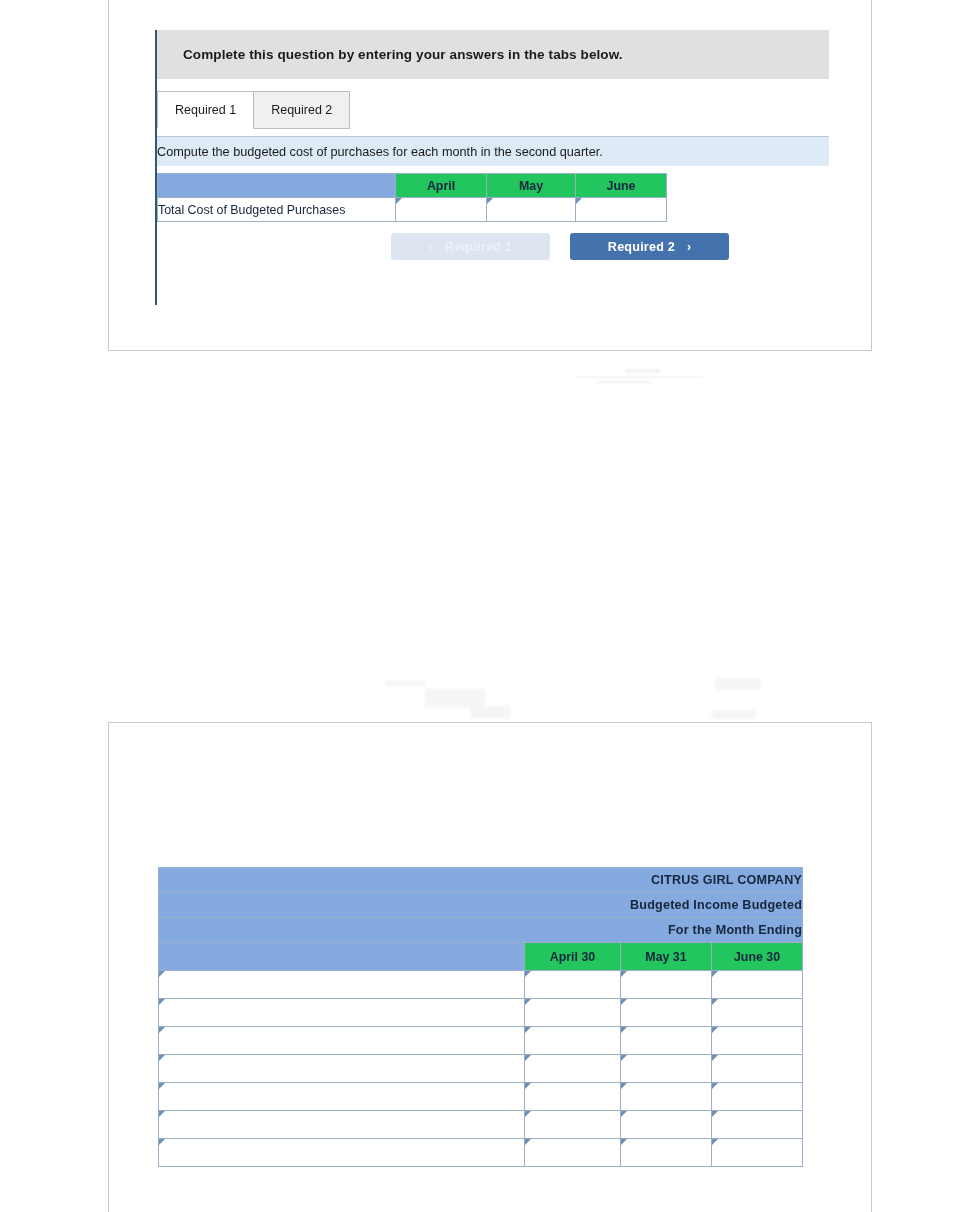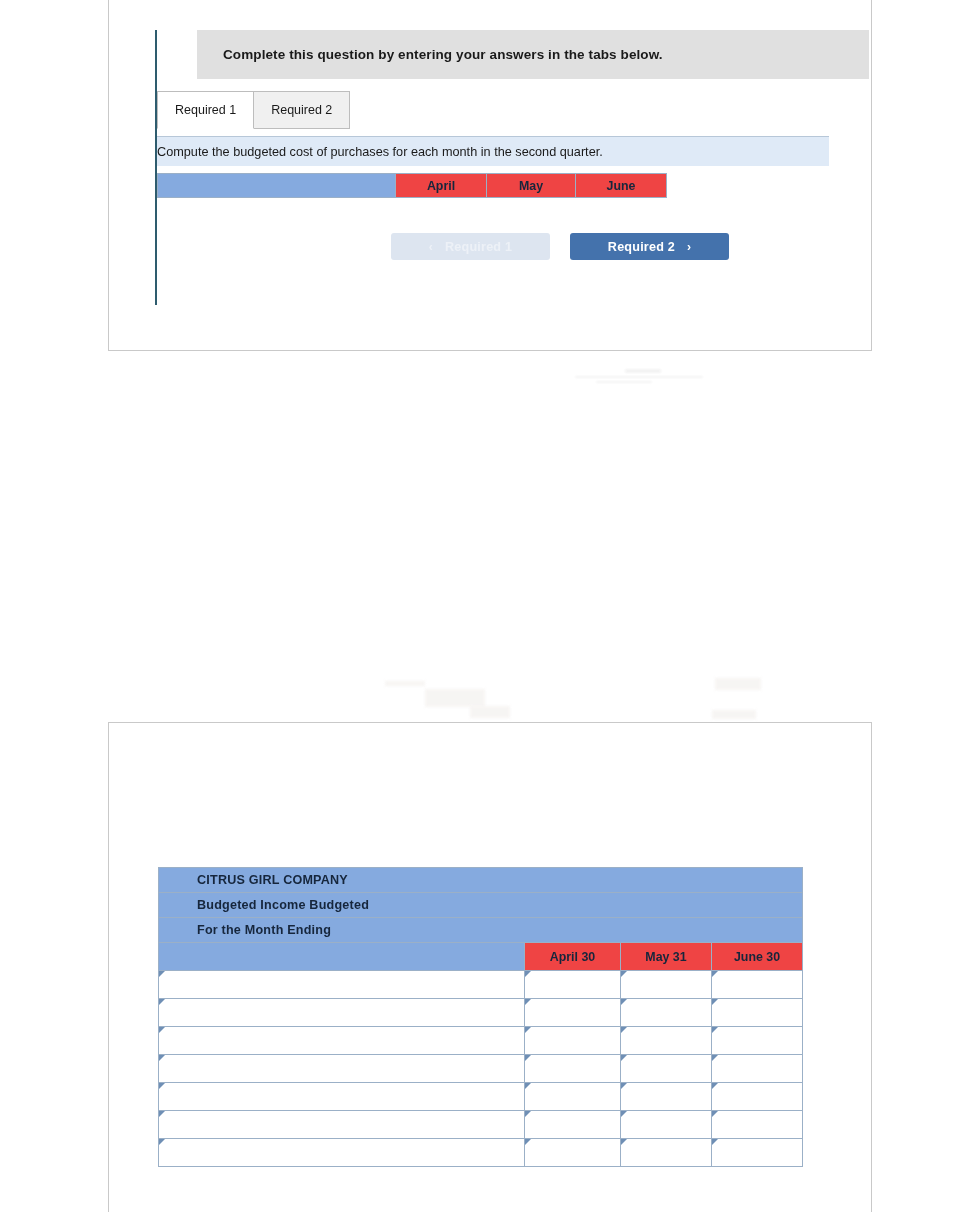--- a/index.html
+++ b/index.html
@@ -21,21 +21,21 @@
     border: 1px solid #c9c9c9;
   }
   #frame-top    { left: 108px; top: -2px;  width: 764px; height: 353px; border-top: none; }
   #frame-bottom { left: 108px; top: 722px; width: 764px; height: 492px; border-bottom: none; }
 
   
   .banner {
     position: absolute;
     left: 48px; top: 32px; width: 672px; height: 49px;
     background: #e0e0e0;
-    display: flex; align-items: center; margin-left: 40px;
+    display: flex; align-items: center;
   }
   .banner-text {
     margin-left: 26px;
     font-size: 13.5px; font-weight: bold; color: #1a1a1a;
     letter-spacing: .1px;
   }
 
   
   .accent-rule {
     position: absolute;
@@ -83,21 +83,21 @@
     background: #ffffff;
   }
   .sheet td, .sheet th {
     border: 1px solid #9bb0c7;
     padding: 0;
     font-size: 12.4px;
     color: #16263c;
     height: 22px;
   }
   .hdr {
-    background: #ef4444;
+    background: #22c55e;
     font-weight: bold;
     text-align: center;
     font-size: 12.3px;
     color: #132138;
   }
   .hdr-blank { background: #85aadf; }
   .lbl {
     text-align: left;
     padding-left: 5px;
     background: #ffffff;
@@ -138,21 +138,21 @@
 
   
   #sheet-1 { left: 48px; top: 175px; width: 509px; }
   #sheet-1 td, #sheet-1 th { height: 24px; }
 
   
   #sheet-2 { left: 49px; top: 144px; width: 644px; }
   #sheet-2 td, #sheet-2 th { height: 28px; }
   #sheet-2 .title-row td {
     background: #85aadf;
-    text-align: left;
+    text-align: right;
     font-weight: bold;
     font-size: 12.6px;
     letter-spacing: .2px;
     height: 25px;
     padding-left: 38px;
   }
 
   
   .navrow { position: absolute; display: flex; }
   #navrow-1 { left: 282px; top: 235px; }
@@ -219,20 +219,26 @@
         <col style="width:89px">
         <col style="width:91px">
     </colgroup>
     <tbody>
       <tr>
         <th class="hdr-blank"></th>
         <th class="hdr">April</th>
         <th class="hdr">May</th>
         <th class="hdr">June</th>
       </tr>
+      <tr>
+        <td class="lbl">Total Cost of Budgeted Purchases</td>
+        <td class="inp"></td>
+        <td class="inp"></td>
+        <td class="inp"></td>
+      </tr>
     </tbody>
   </table>
 
   <div class="navrow" id="navrow-1">
     <button class="navbtn disabled">
       <span class="chev">‹</span>
       <span>Required 1</span>
     </button>
     <button class="navbtn primary">
       <span>Required 2</span>

